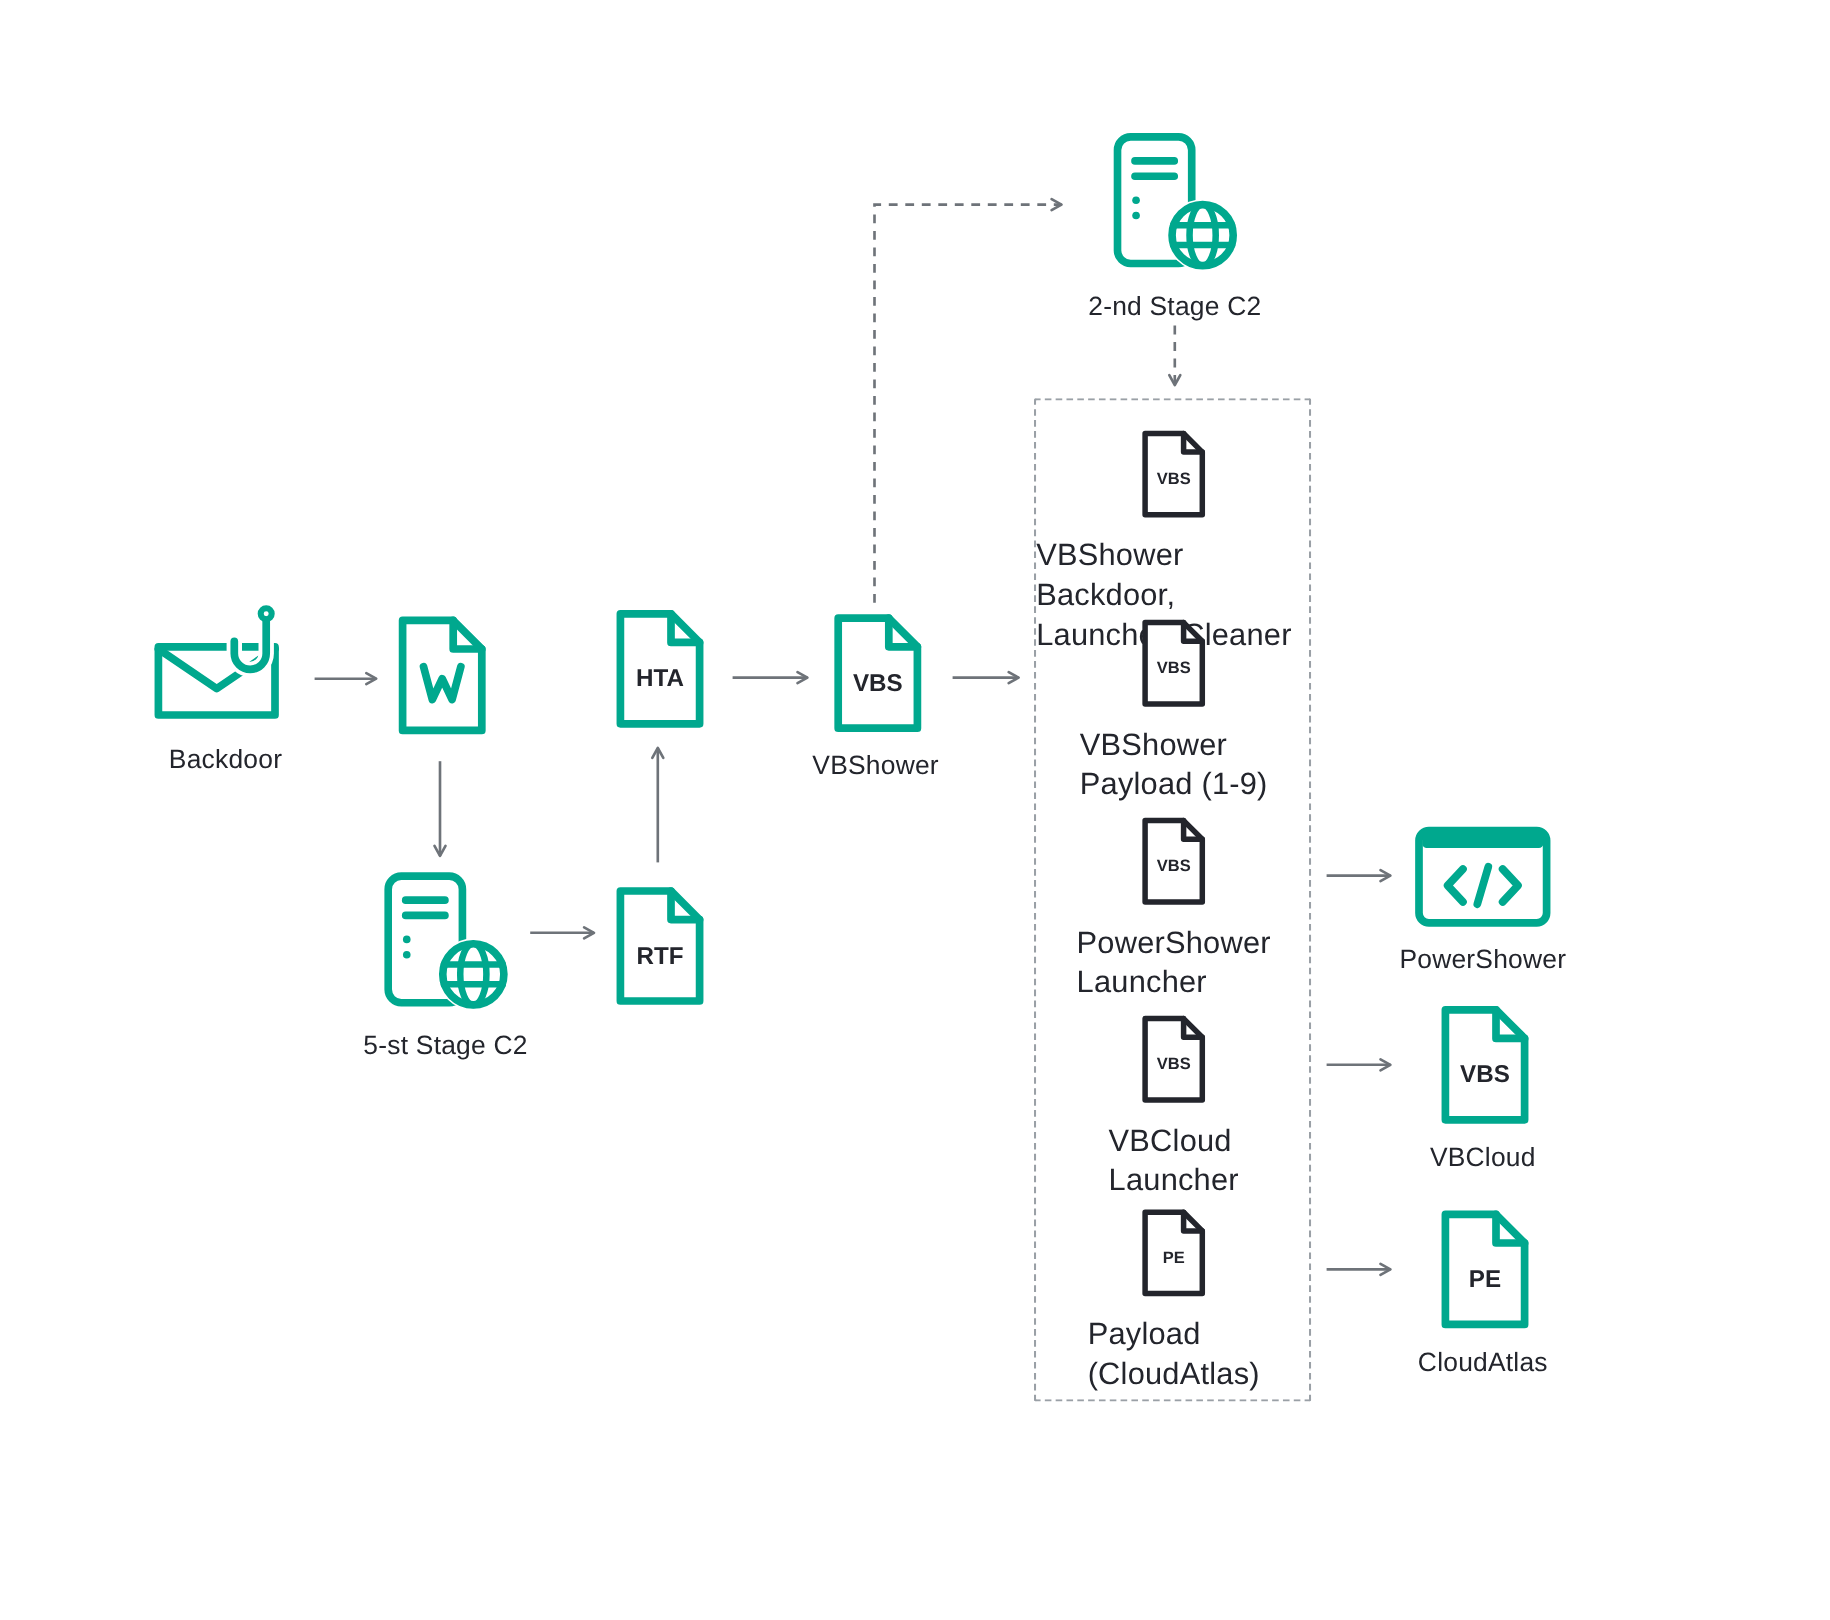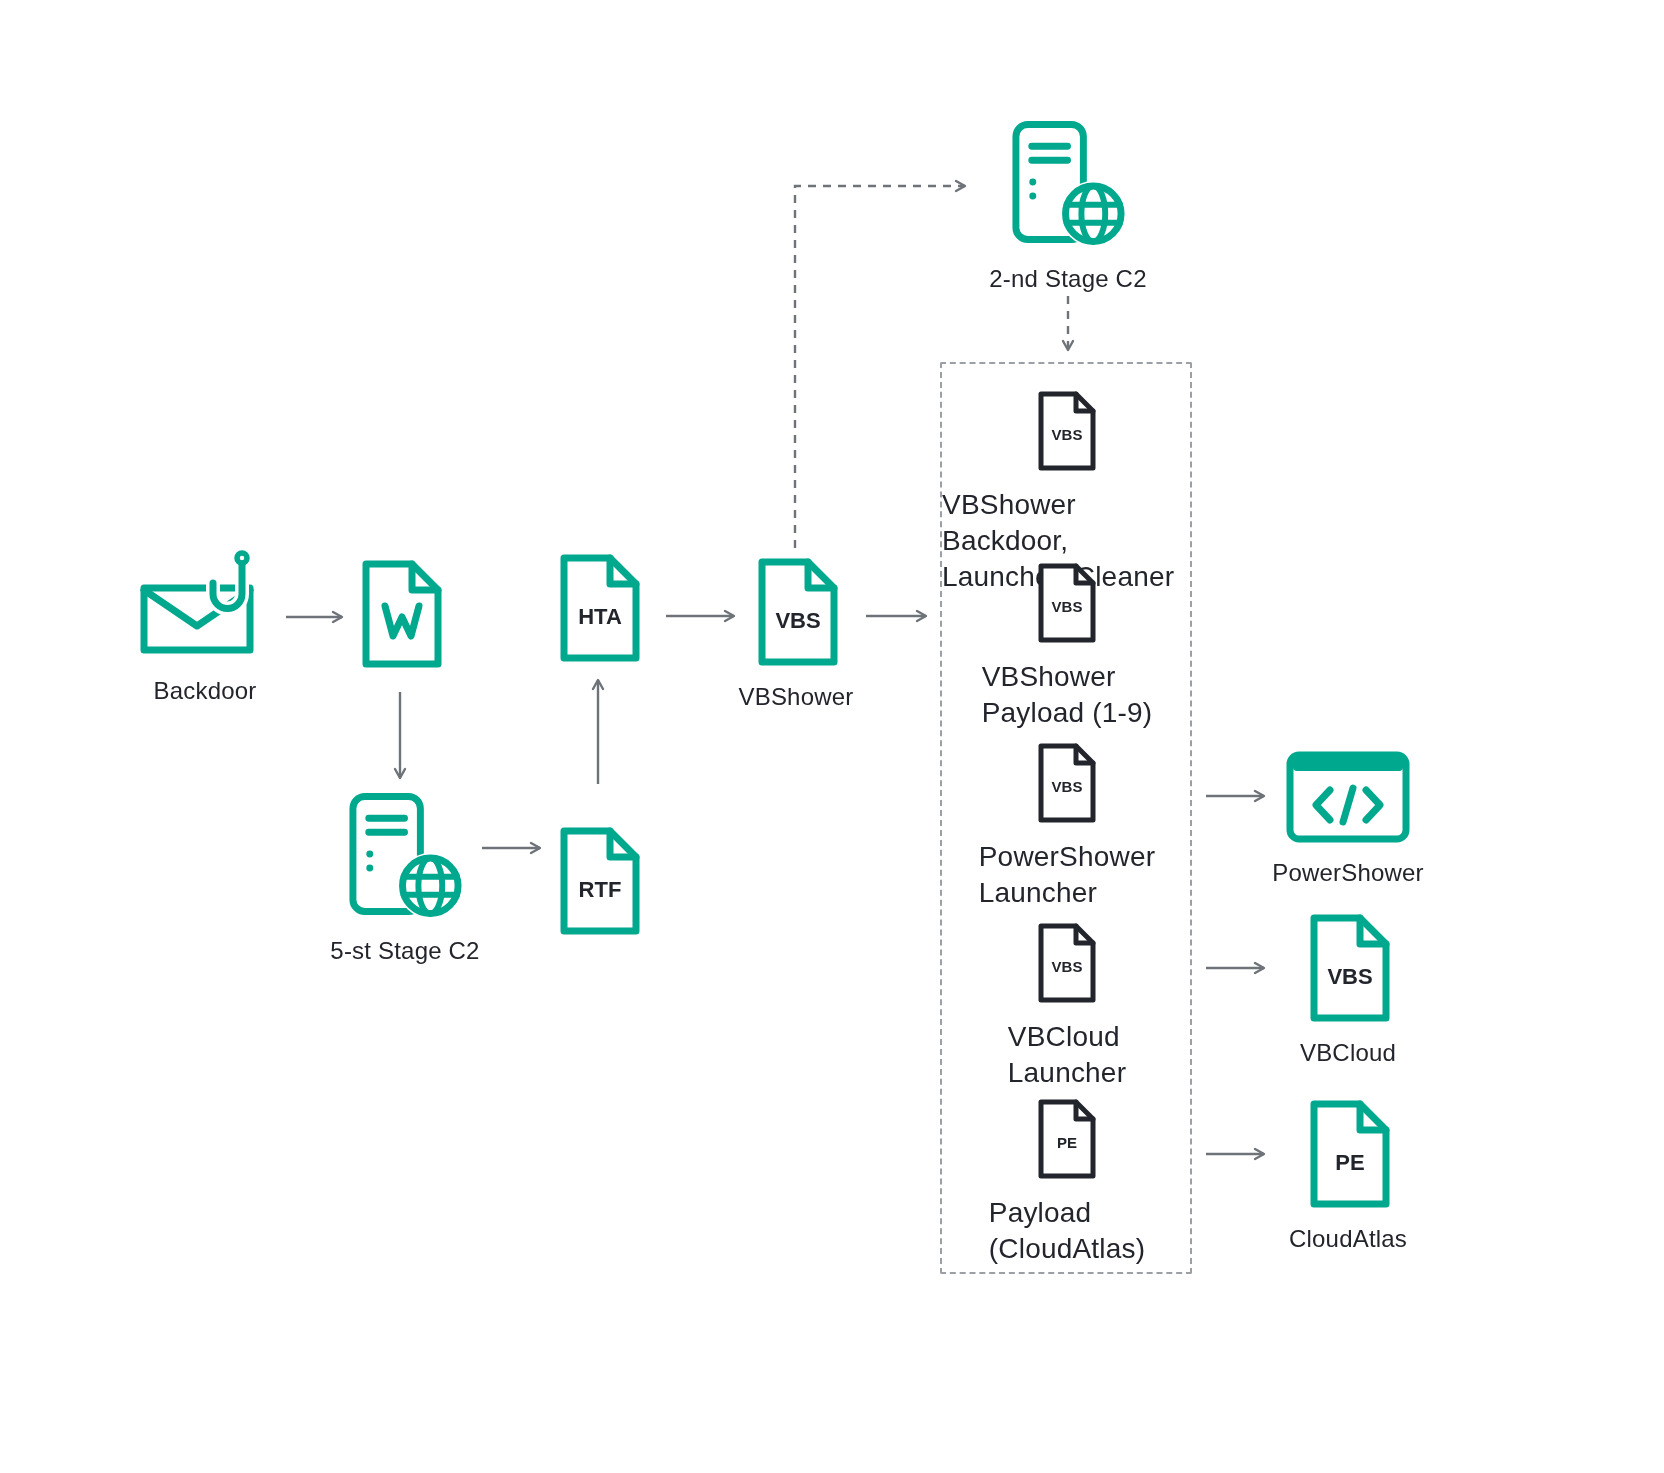--- a/index.html
+++ b/index.html
@@ -81,21 +81,21 @@
         <circle cx="27" cy="78" r="3.5" fill="#00a88e" stroke="none"></circle>
         <circle cx="88" cy="96" r="33" fill="#ffffff" stroke="none"></circle>
         <circle cx="88" cy="96" r="28" stroke-width="7"></circle>
         <ellipse cx="88" cy="96" rx="12" ry="28" stroke-width="6"></ellipse>
         <path d="M61,87 H115 M61,105 H115" stroke-width="6"></path>
       </g>
     </svg>
     <div class="label">5-st Stage C2</div>
   </div>
 
-  <div class="node" style="left:554px; top:825px; width:88px;">
+  <div class="node" style="left:554px; top:804px; width:88px;">
     <svg width="88" height="112" viewBox="0 0 88 112">
       <g fill="none" stroke="#00a88e" stroke-linejoin="round" stroke-linecap="round" stroke-width="7">
         <path d="M10,6 H56 L82,32 V106 H10 Z" fill="#ffffff"></path>
         <path d="M56,6 V32 H82"></path>
       </g>
       <text x="46" y="72" text-anchor="middle" font-size="22" class="badge">RTF</text>
     </svg>
   </div>
 
   <div class="node" style="left:554px; top:552px; width:88px;">

